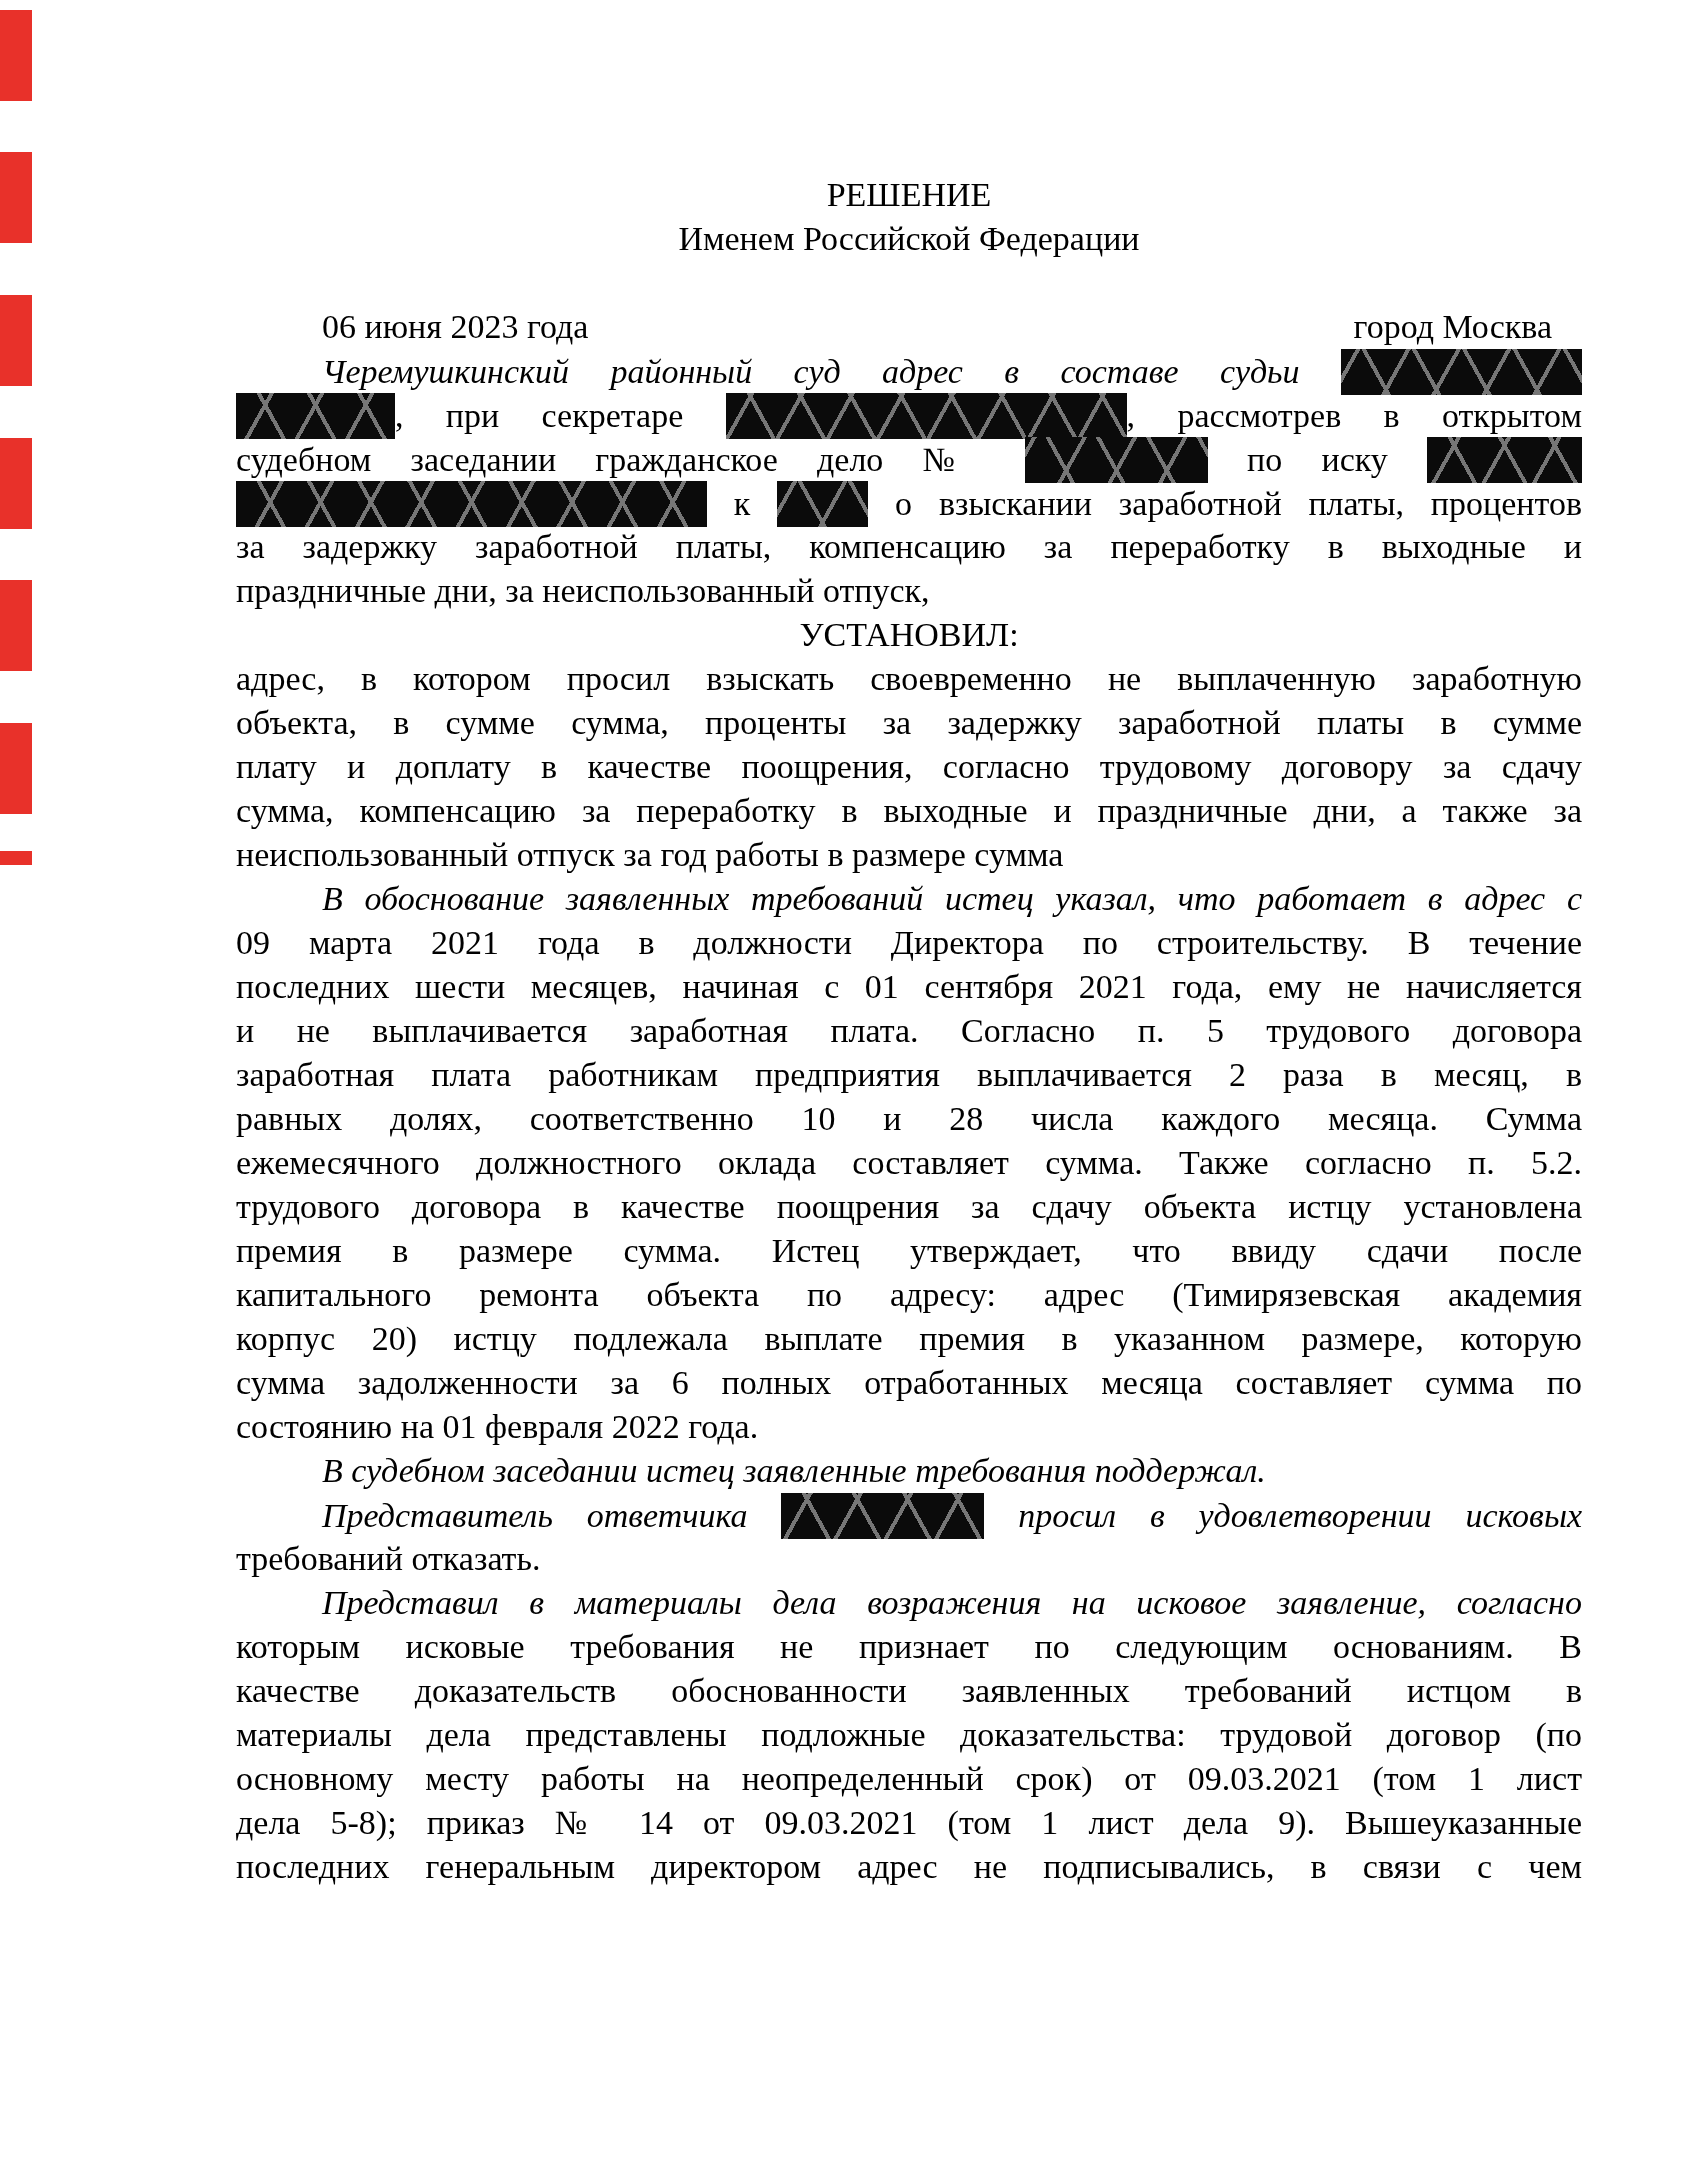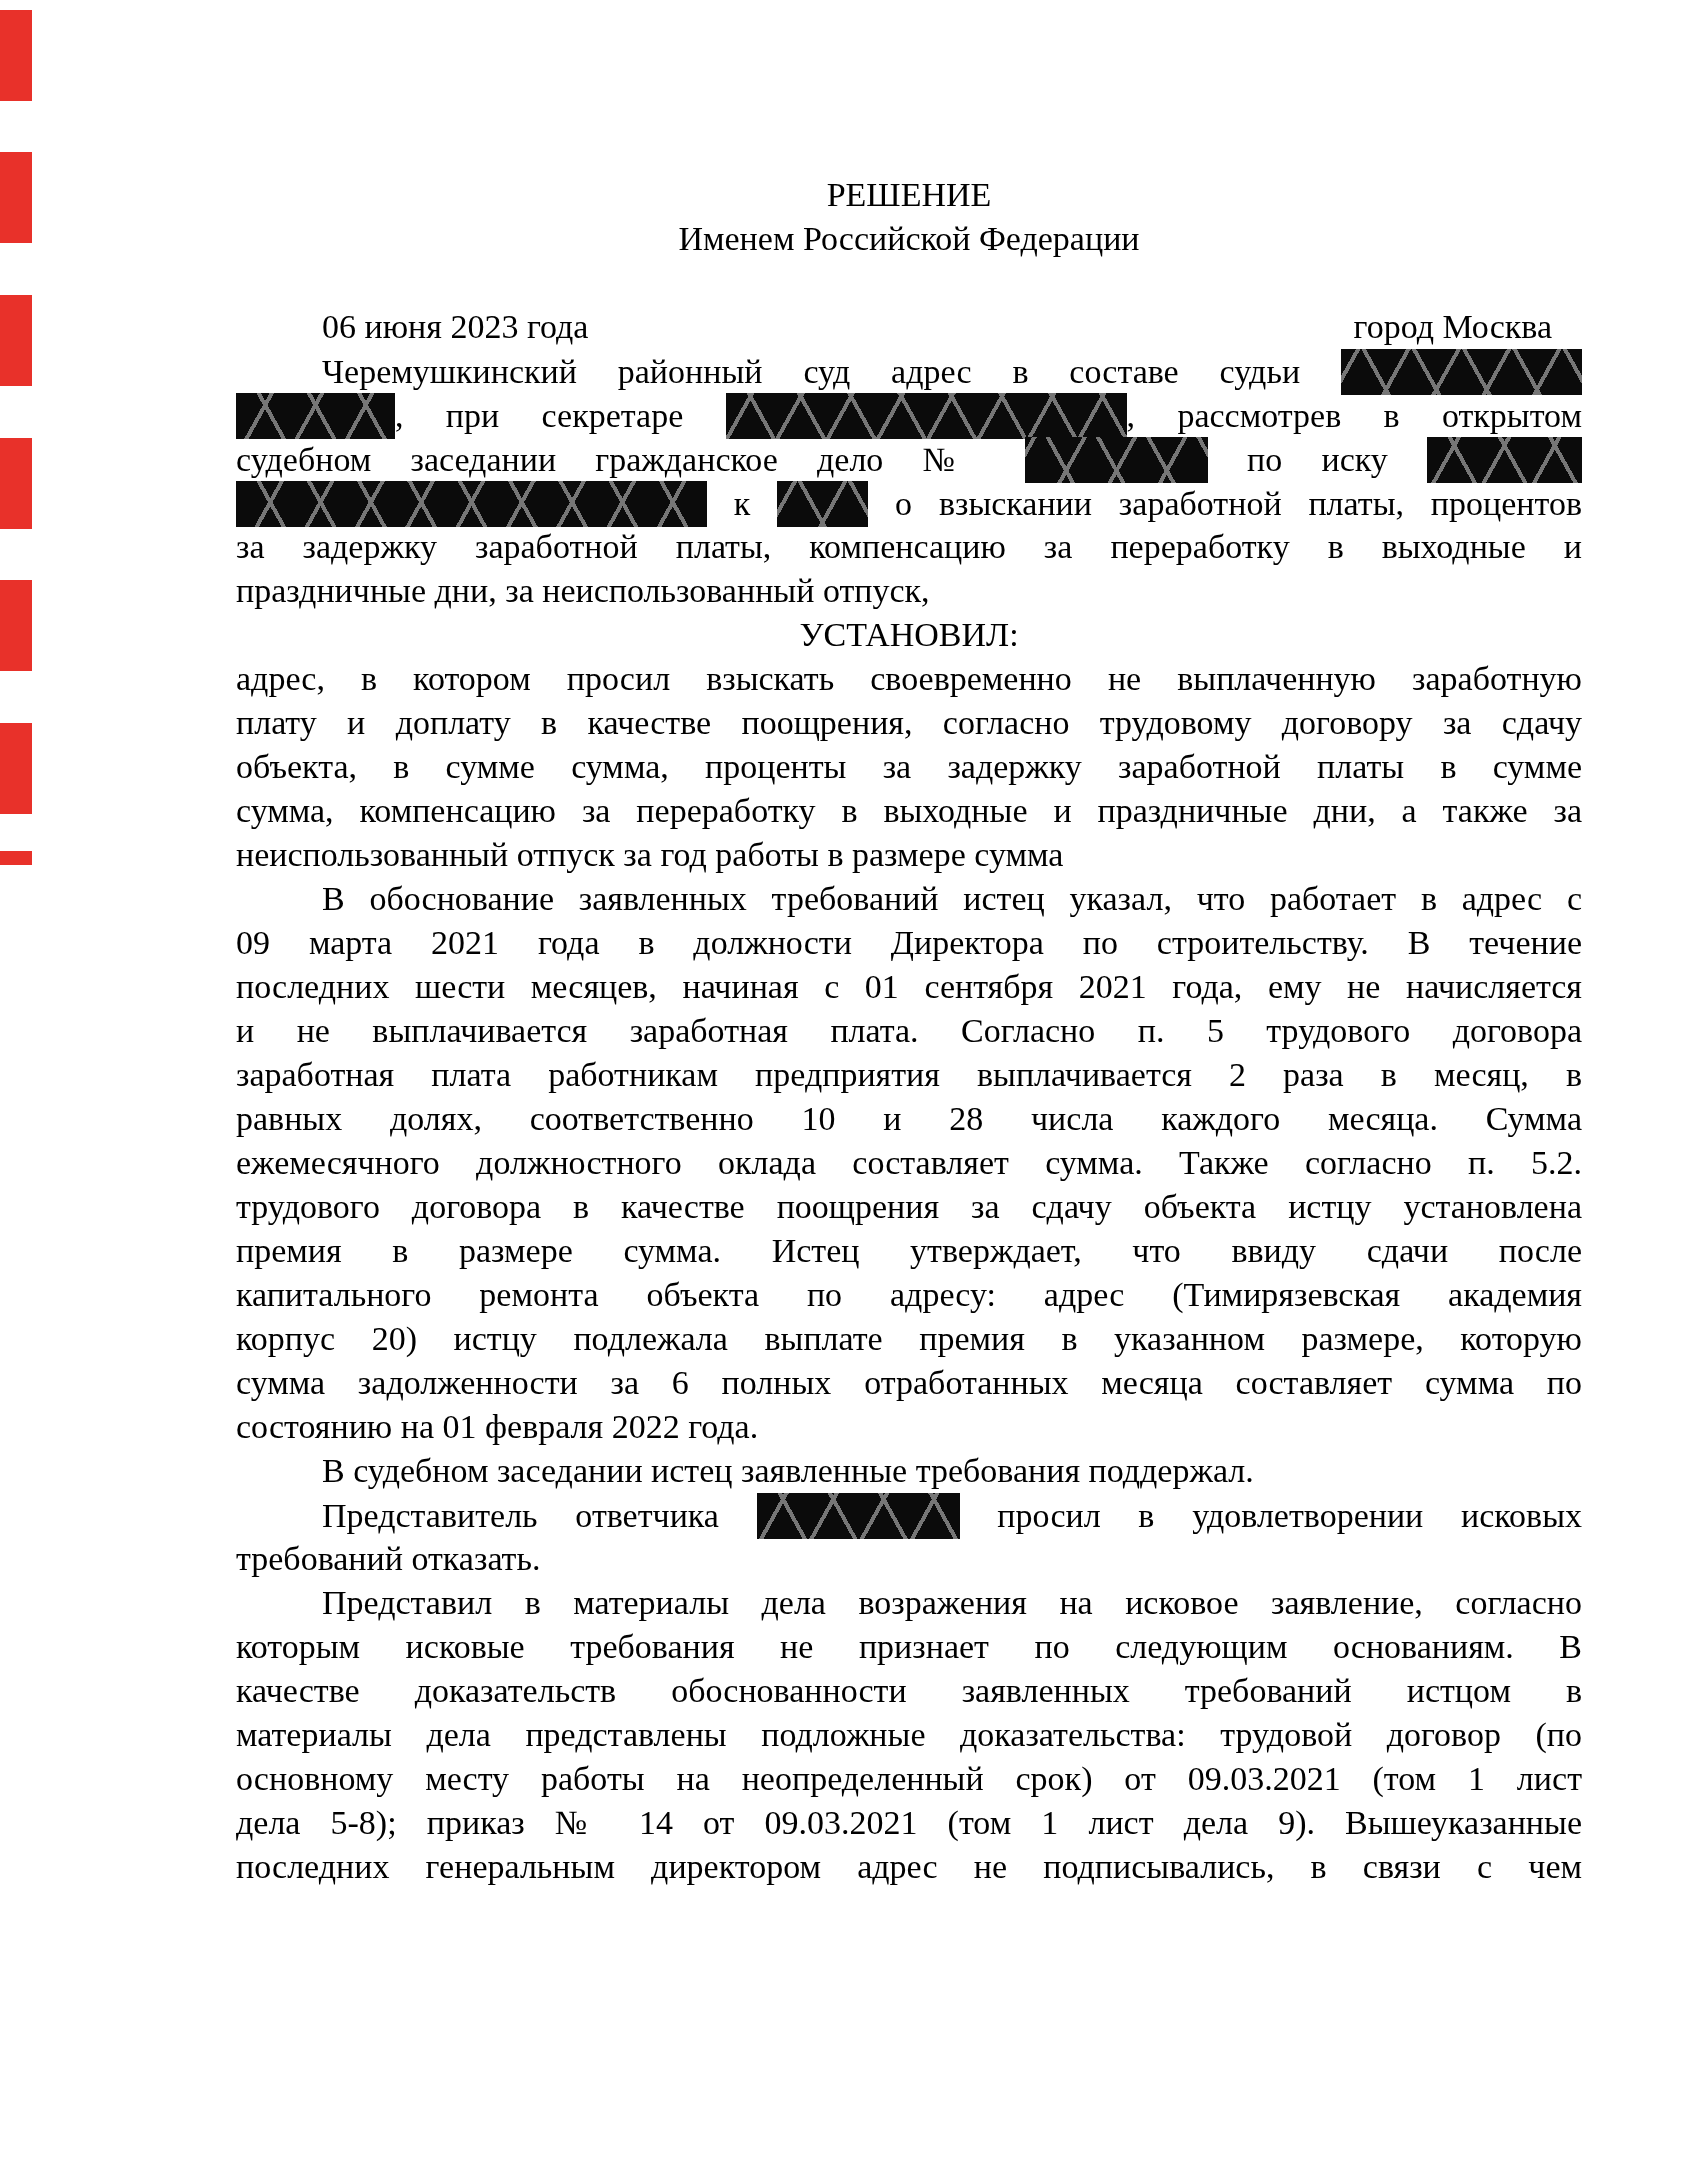--- a/index.html
+++ b/index.html
@@ -12,21 +12,21 @@
   .margin-mark{position:absolute;left:0;width:32px;}
   .text-column{
     position:absolute;left:236px;top:173px;width:1346px;
     font-size:34px;line-height:44px;color:#000000;
   }
   .line{height:44px;}
   .line.j{text-align:justify;text-align-last:justify;}
   .line.l{text-align:left;}
   .line.c{text-align:center;text-align-last:center;}
   .line.b{height:44px;}
-  .line.ind{padding-left:86px;}
+  .line.ind{padding-left:86px;font-style:italic;}
   .line.date{display:flex;justify-content:space-between;padding-left:86px;padding-right:30px;text-align:center;}
   .redact{
     display:inline-block;height:46px;vertical-align:-12px;
     background-color:#0b0b0b;
     background-image:
       repeating-linear-gradient(61deg, rgba(0,0,0,0) 0 40px, #767676 40px 44px),
       repeating-linear-gradient(-61deg, rgba(0,0,0,0) 0 40px, #767676 40px 44px);
   }
 </style>
 </head>
@@ -51,22 +51,22 @@
         <span>город Москва</span>
       </div>
       <div class="line j ind"><span>Черемушкинский районный суд адрес в составе судьи </span><span class="redact" style="width: 241px;"></span></div>
       <div class="line j"><span class="redact" style="width: 159px;"></span><span>, при секретаре </span><span class="redact" style="width: 401px;"></span><span>, рассмотрев в открытом</span></div>
       <div class="line j"><span>судебном заседании гражданское дело № </span><span class="redact" style="width: 183px;"></span><span> по иску </span><span class="redact" style="width: 155px;"></span></div>
       <div class="line j"><span class="redact" style="width: 471px;"></span><span> к </span><span class="redact" style="width: 91px;"></span><span> о взыскании заработной платы, процентов</span></div>
       <div class="line j"><span>за задержку заработной платы, компенсацию за переработку в выходные и</span></div>
       <div class="line l"><span>праздничные дни, за неиспользованный отпуск,</span></div>
       <div class="line c"><span>УСТАНОВИЛ:</span></div>
       <div class="line j"><span>адрес, в котором просил взыскать своевременно не выплаченную заработную</span></div>
+      <div class="line j"><span>объекта, в сумме сумма, проценты за задержку заработной платы в сумме</span></div>
       <div class="line j"><span>плату и доплату в качестве поощрения, согласно трудовому договору за сдачу</span></div>
-      <div class="line j"><span>объекта, в сумме сумма, проценты за задержку заработной платы в сумме</span></div>
       <div class="line j"><span>сумма, компенсацию за переработку в выходные и праздничные дни, а также за</span></div>
       <div class="line l"><span>неиспользованный отпуск за год работы в размере сумма</span></div>
       <div class="line j ind"><span>В обоснование заявленных требований истец указал, что работает в адрес с</span></div>
       <div class="line j"><span>09 марта 2021 года в должности Директора по строительству. В течение</span></div>
       <div class="line j"><span>последних шести месяцев, начиная с 01 сентября 2021 года, ему не начисляется</span></div>
       <div class="line j"><span>и не выплачивается заработная плата. Согласно п. 5 трудового договора</span></div>
       <div class="line j"><span>заработная плата работникам предприятия выплачивается 2 раза в месяц, в</span></div>
       <div class="line j"><span>равных долях, соответственно 10 и 28 числа каждого месяца. Сумма</span></div>
       <div class="line j"><span>ежемесячного должностного оклада составляет сумма. Также согласно п. 5.2.</span></div>
       <div class="line j"><span>трудового договора в качестве поощрения за сдачу объекта истцу установлена</span></div>

